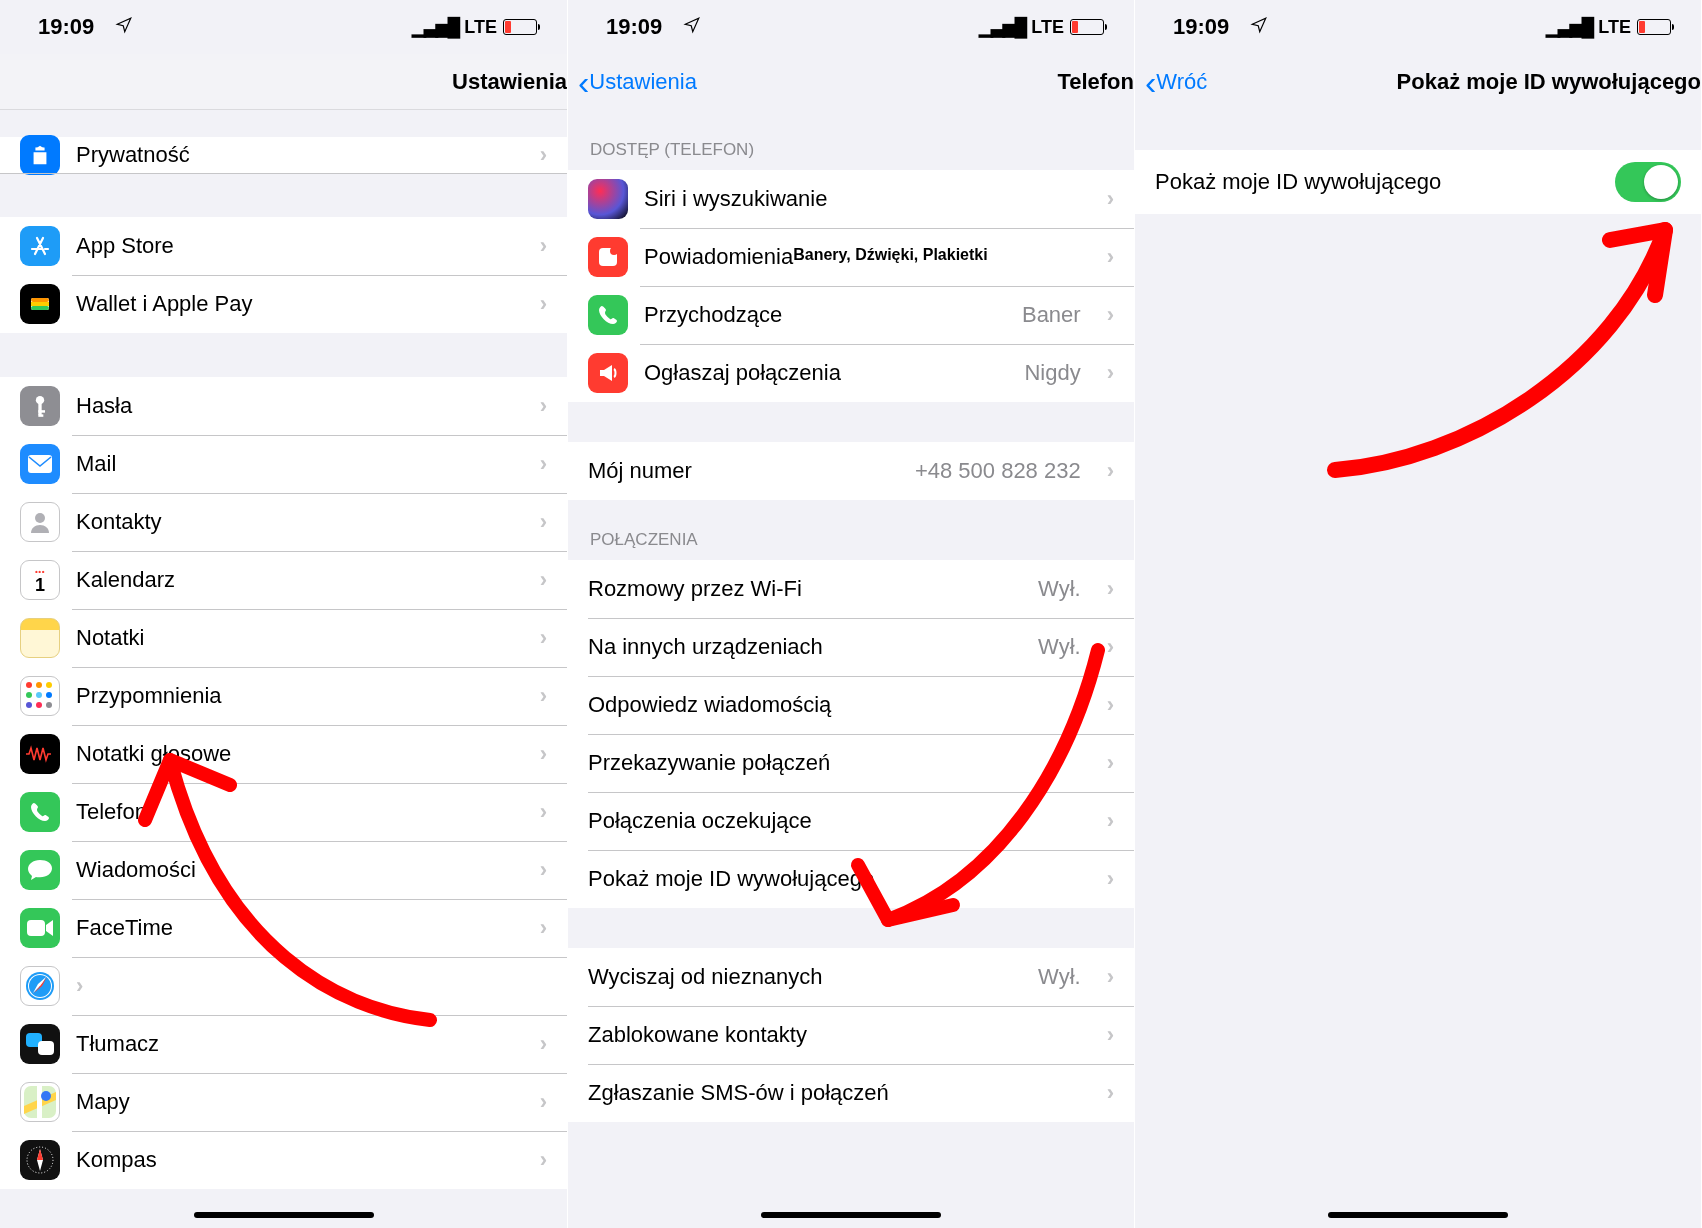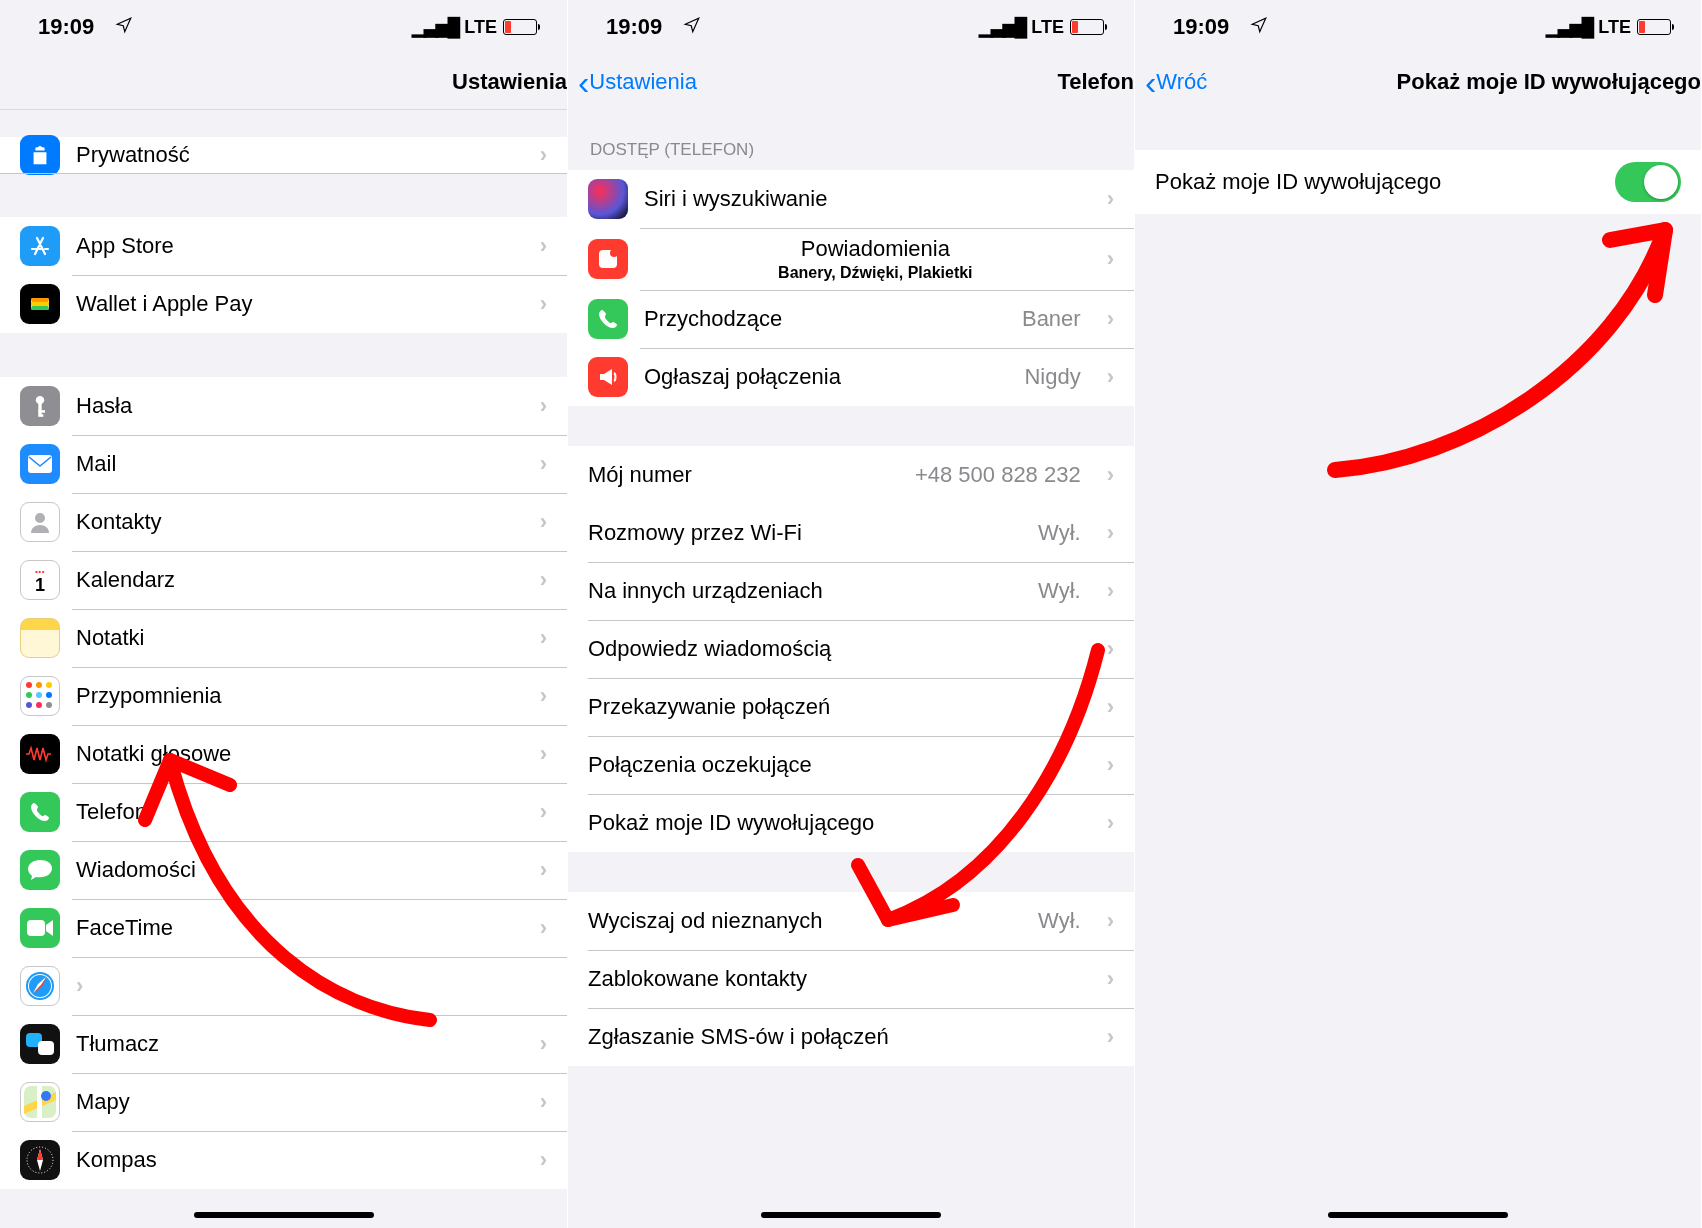--- a/index.html
+++ b/index.html
@@ -85,21 +85,21 @@
     display:flex; align-items:center; justify-content:center;
     margin-right:16px; flex-shrink:0;
     color:#fff; font-size:22px;
   }
   .row .label { font-size:22px; color:#000; flex:1; }
   .row .sublabel { font-size:16px; color:#000000; margin-top:2px;font-weight:bold; }
   .row .value { font-size:22px; color:#8a8a8e; margin-right:26px; }
   .row .chevron {
     color:#c6c6c8; font-size:22px; font-weight:600;
   }
-  .row .labelwrap { display:flex; flex-direction:column; flex:1; padding:8px 0;align-items:center; }
+  .row .labelwrap { display:flex; flex-direction:row; flex:1; padding:8px 0; }
   
   .ic-privacy { background:#007aff; }
   .ic-appstore { background:#1e9cf7; }
   .ic-wallet { background:#000; }
   .ic-passwords { background:#8e8e93; }
   .ic-mail { background:#1e8cff; }
   .ic-contacts { background:#fff; border:0.5px solid #c6c6c8; color:#8e8e93; }
   .ic-calendar { background:#fff; border:0.5px solid #c6c6c8; }
   .ic-notes { background:linear-gradient(#ffd54a 0 30%, #fff7d6 30% 100%); border:0.5px solid #e6d080; }
   .ic-reminders { background:#fff; border:0.5px solid #c6c6c8; }
@@ -455,20 +455,21 @@
   <div style="height:40px; background:#f2f2f7"></div>
 
   <div class="group">
     <div class="row noicon">
       <div class="label">Mój numer</div>
       <div class="value">+48 500 828 232</div>
       <div class="chevron">›</div>
     </div>
   </div>
 
+  <div class="section-title">POŁĄCZENIA</div>
 
   <div class="group">
     <div class="row noicon">
       <div class="label">Rozmowy przez Wi-Fi</div>
       <div class="value">Wył.</div>
       <div class="chevron">›</div>
     </div>
     <div class="row noicon">
       <div class="label">Na innych urządzeniach</div>
       <div class="value">Wył.</div>

